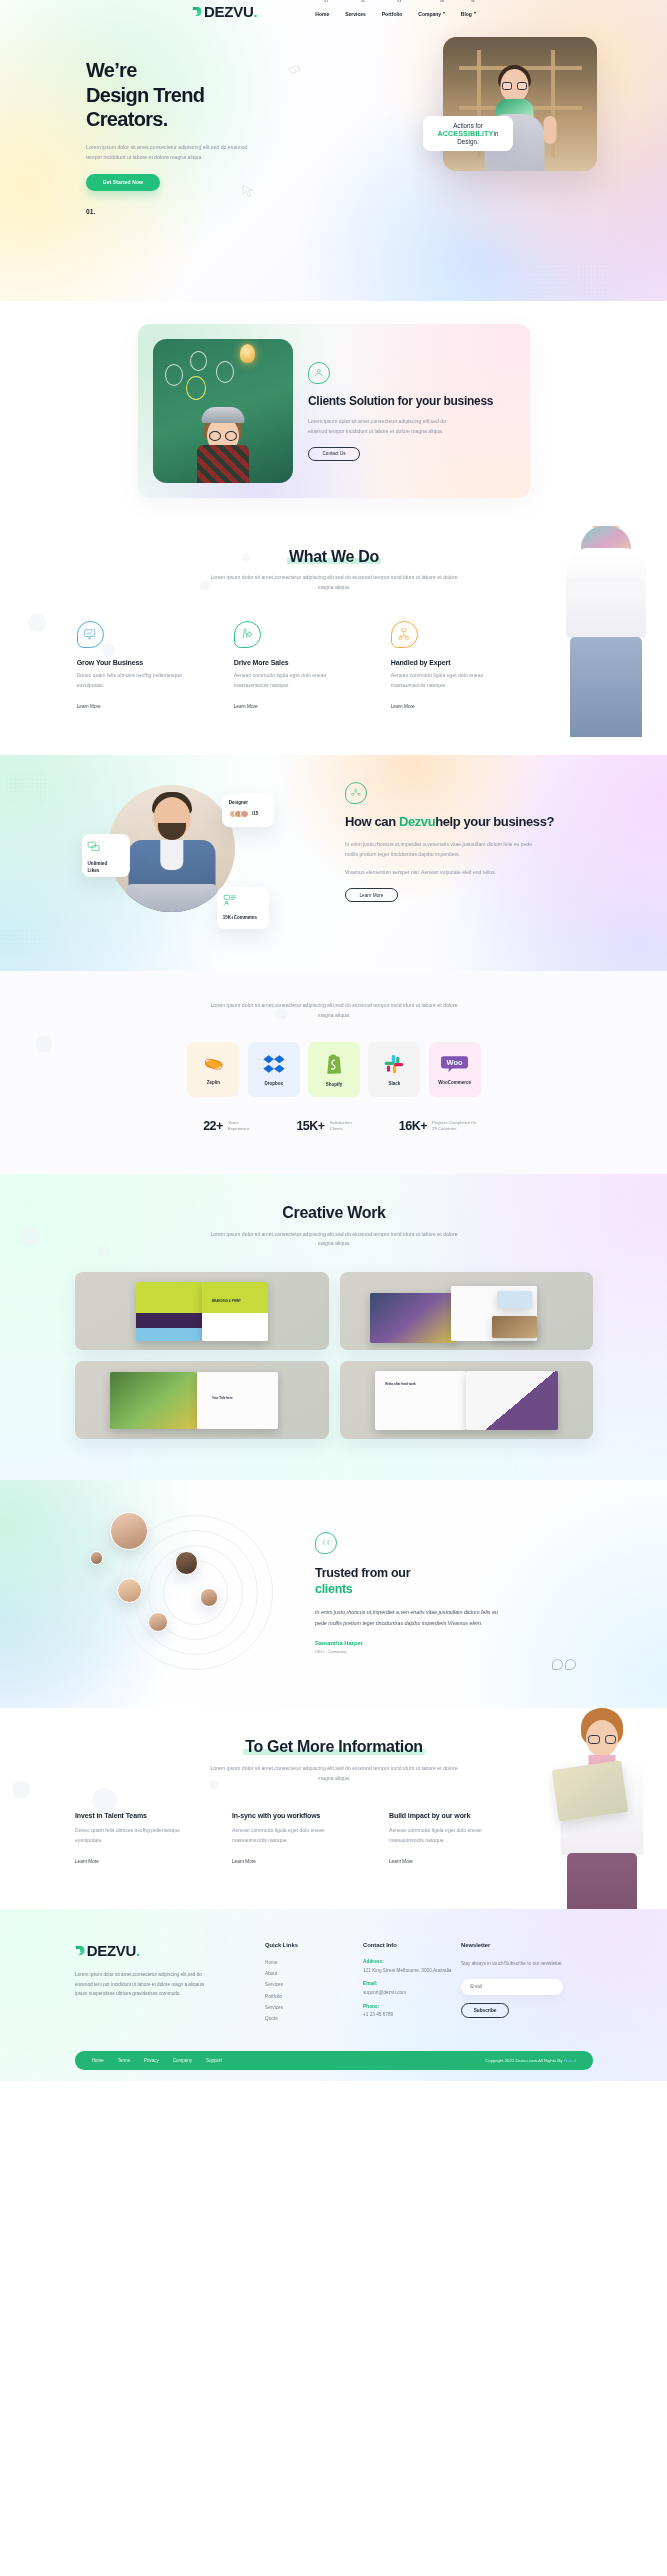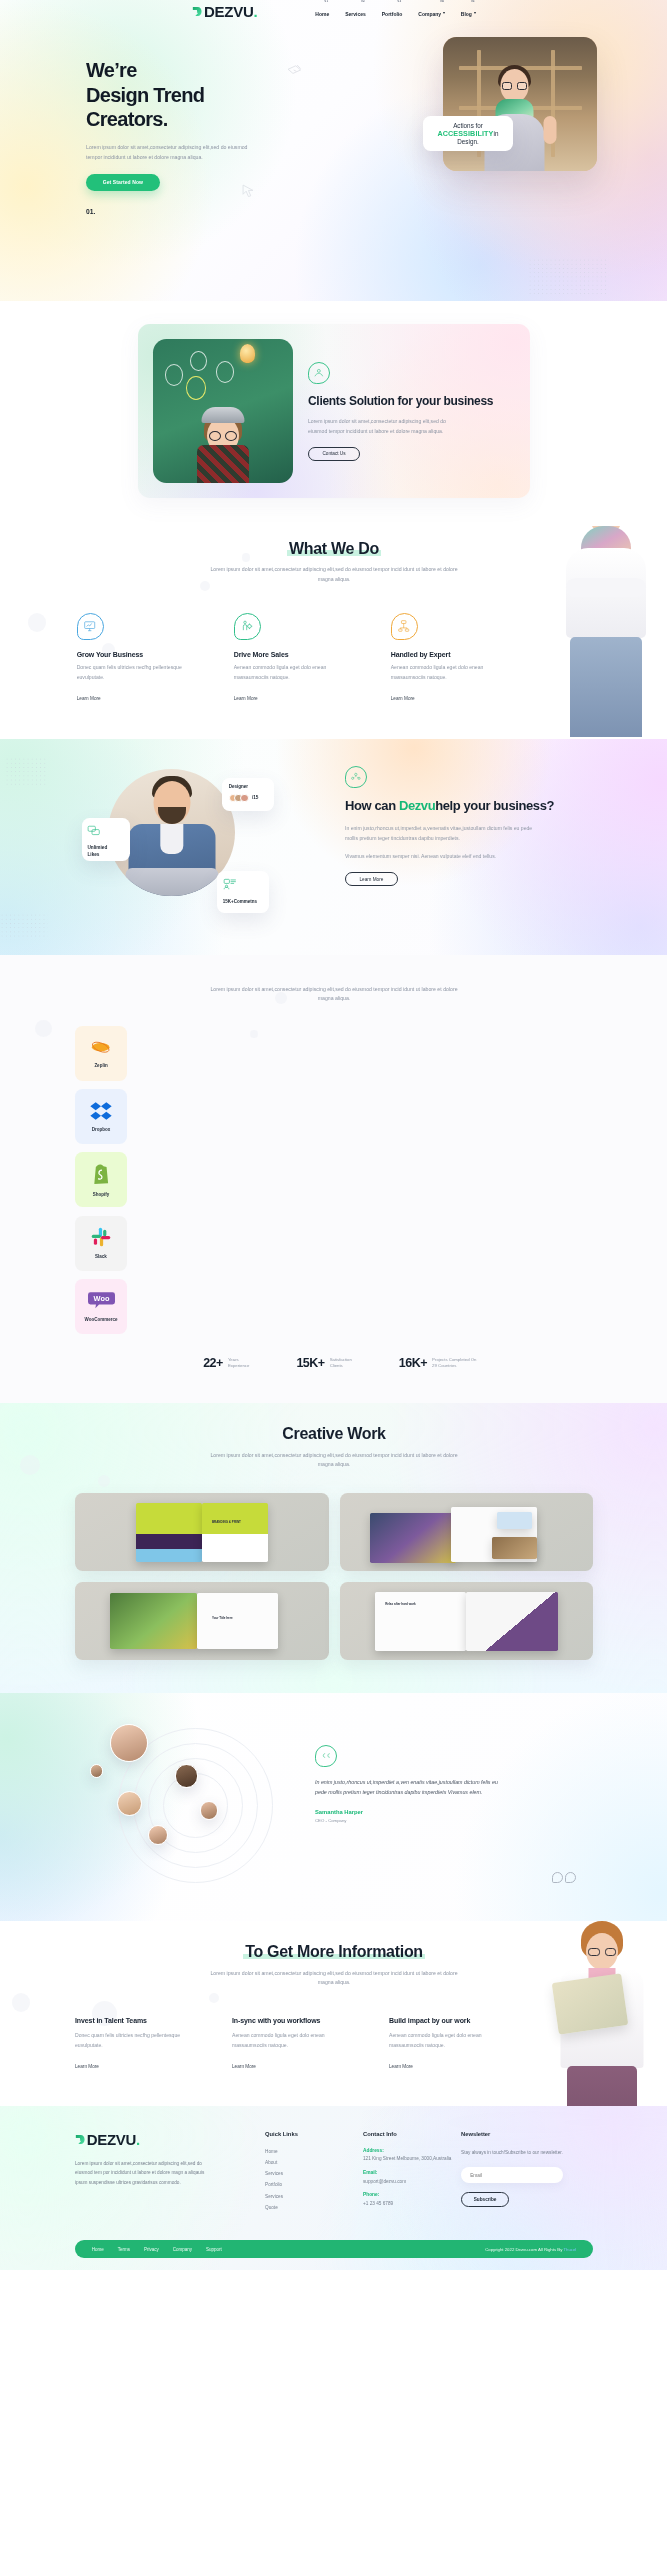--- a/index.html
+++ b/index.html
@@ -7,21 +7,21 @@
   body {
     font-family: "Liberation Sans", sans-serif;
     background: #ffffff;
     color: #1c2230;
     width: 668px;
     overflow-x: hidden;
   }
   .page { width: 668px; position: relative; }
 
   
-  .wrap { width: 518px; margin: 0 auto; position: relative; }
+  .wrap { width: 518px; margin: 8px auto; position: relative; }
   .sec { position: relative; overflow: hidden; }
   .center { text-align: center; }
   .hl {
     display: inline-block;
     position: relative;
   }
   .hl::after {
     content: "";
     position: absolute;
     left: -1.7px; right: -1.7px; bottom: 1.7px;
@@ -309,21 +309,21 @@
 
   .howcan-right { width: 250px; padding-top: 5px; }
   h3.howcan-title { margin-top: 10px; font-size: 13px; line-height:1.3; font-weight:800; letter-spacing:-0.4px; color:#16202e; }
   .howcan-title .green { color:#17b877; position:relative; display:inline-block; }
   .howcan-title .green::after{content:"";position:absolute;left:-0.8px;right:-0.8px;bottom:0.8px;height:5px;background:#bff0dc;z-index:-1;}
   .howcan-right p.b { margin-top: 9.2px; font-size:5.1px; line-height:1.95; color:#8f97a5; width: 192px;}
   .howcan-right p.b + p.b { margin-top: 8.3px; }
 
   
   .clients { padding: 22px 0 33px; background:#fbfbfd; position:relative; }
-  .clogos { display:flex; gap: 8.3px; justify-content:center; margin-top: 22px; flex-direction: column; }
+  .clogos { display:flex; gap: 8.3px; justify-content:center; margin-top: 22px; }
   .clogo {
     width: 52px; height: 55px; border-radius: 7.5px;
     display:flex; flex-direction:column; align-items:center; justify-content:center; gap:6.7px;
   }
   .clogo .nm { font-size: 4.5px; font-weight:700; color:#2a3340; }
   .stats { display:flex; gap: 47px; justify-content:center; margin-top: 22px; padding-left: 11.7px;}
   .stat { display:flex; align-items:center; gap: 5px; }
   .stat .n { font-size: 12.5px; font-weight: 800; color:#16202e; letter-spacing:-0.5px;}
   .stat .d { font-size: 4.3px; line-height:1.5; color:#8f97a5; }
 
@@ -806,20 +806,21 @@
         <div class="tav" style="left:125px;top:80px;width:18.4px;height:18.4px;background:linear-gradient(160deg,#e8bfa4,#9c7456);"></div>
         <div class="tav" style="left:73px;top:104px;width:20px;height:20px;background:linear-gradient(160deg,#f1cbb2,#a97f62);"></div>
         <div class="tav" style="left:15px;top:43px;width:13.4px;height:13.4px;background:linear-gradient(160deg,#ddb79a,#8d6a4f);"></div>
       </div>
       <div class="testi-right">
         <div class="ico-round">
           <svg width="11" height="11" viewBox="0 0 24 24" fill="none" stroke="currentColor" stroke-width="1.4">
             <path d="M9 16c-3 0-4-2-4-4s1.6-4 4-4M19 16c-3 0-4-2-4-4s1.6-4 4-4"></path>
           </svg>
         </div>
+        <h3 class="testi-title"><span>Trusted from our</span><br><span class="green">clients</span></h3>
         <p class="quote">In enim justo,rhoncus ut,imperdiet a,ven enatis vitae,justoullam dictum felis eu pede mollis pretium teger tinciduntras dapibu imperdiets Vivamus elem.</p>
         <div class="tname">Samantha Harper</div>
         <div class="trole">CEO - Company</div>
       </div>
       <div class="qmark">
           <i></i>
           <i></i>
         </div>
     </div>
   </div>

